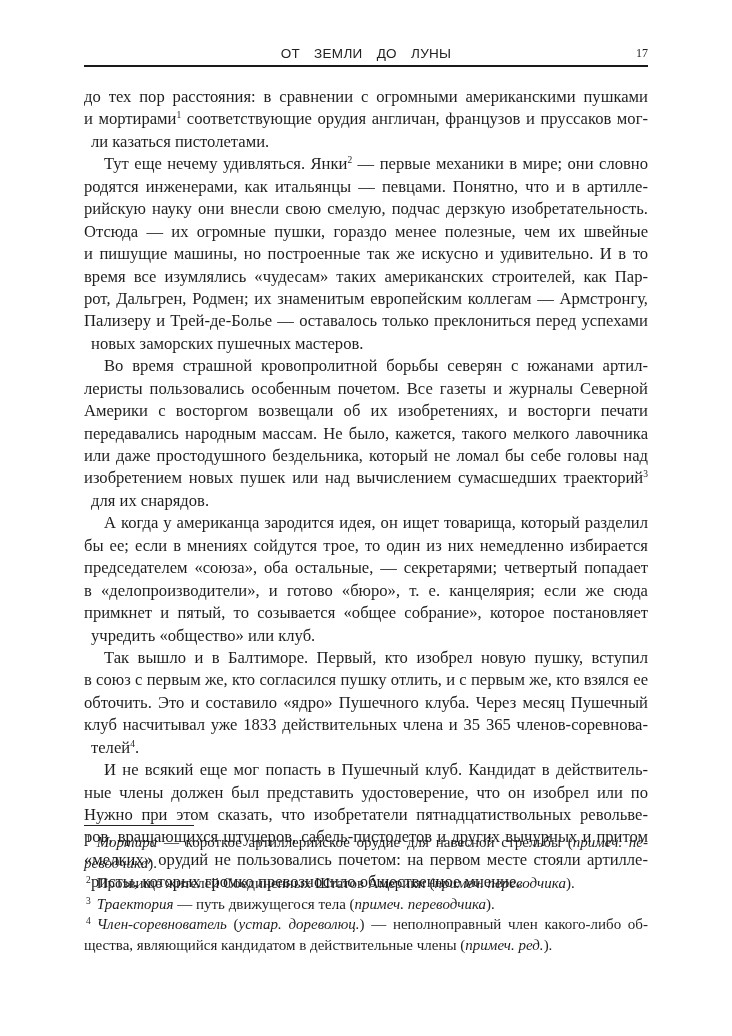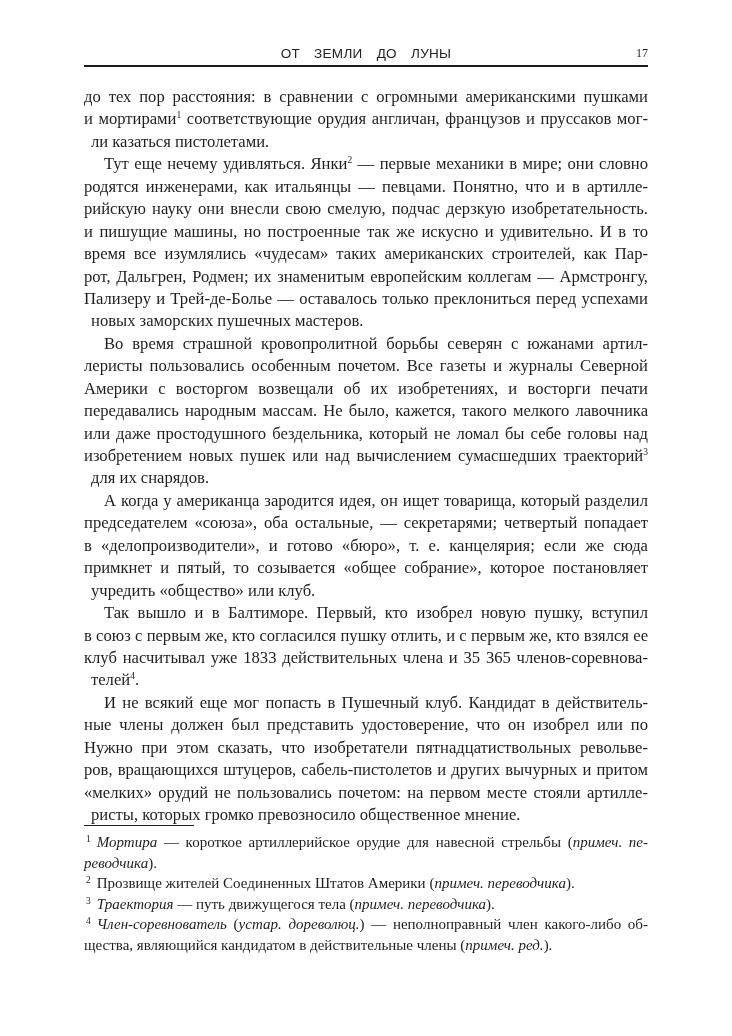--- a/index.html
+++ b/index.html
@@ -31,39 +31,42 @@
   </div>
   <div class="head-rule"></div>
 
   <div class="body-text" id="body-text">
       <span class="ln"><span>до тех пор расстояния: в сравнении с огромными американскими пушками</span></span>
       <span class="ln"><span>и мортирами</span><sup>1</sup><span> соответствующие орудия англичан, французов и пруссаков мог-</span></span>
       <span class="ln last"><span>ли казаться пистолетами.</span></span>
       <span class="ln ind"><span>Тут еще нечему удивляться. Янки</span><sup>2</sup><span> — первые механики в мире; они словно</span></span>
       <span class="ln"><span>родятся инженерами, как итальянцы — певцами. Понятно, что и в артилле-</span></span>
       <span class="ln"><span>рийскую науку они внесли свою смелую, подчас дерзкую изобретательность.</span></span>
+      <span class="ln"><span>Отсюда — их огромные пушки, гораздо менее полезные, чем их швейные</span></span>
       <span class="ln"><span>и пишущие машины, но построенные так же искусно и удивительно. И в то</span></span>
       <span class="ln"><span>время все изумлялись «чудесам» таких американских строителей, как Пар-</span></span>
       <span class="ln"><span>рот, Дальгрен, Родмен; их знаменитым европейским коллегам — Армстронгу,</span></span>
       <span class="ln"><span>Пализеру и Трей-де-Болье — оставалось только преклониться перед успехами</span></span>
       <span class="ln last"><span>новых заморских пушечных мастеров.</span></span>
       <span class="ln ind"><span>Во время страшной кровопролитной борьбы северян с южанами артил-</span></span>
       <span class="ln"><span>леристы пользовались особенным почетом. Все газеты и журналы Северной</span></span>
       <span class="ln"><span>Америки с восторгом возвещали об их изобретениях, и восторги печати</span></span>
       <span class="ln"><span>передавались народным массам. Не было, кажется, такого мелкого лавочника</span></span>
       <span class="ln"><span>или даже простодушного бездельника, который не ломал бы себе головы над</span></span>
       <span class="ln"><span>изобретением новых пушек или над вычислением сумасшедших траекторий</span><sup>3</sup></span>
       <span class="ln last"><span>для их снарядов.</span></span>
       <span class="ln ind"><span>А когда у американца зародится идея, он ищет товарища, который разделил</span></span>
+      <span class="ln"><span>бы ее; если в мнениях сойдутся трое, то один из них немедленно избирается</span></span>
       <span class="ln"><span>председателем «союза», оба остальные, — секретарями; четвертый попадает</span></span>
       <span class="ln"><span>в «делопроизводители», и готово «бюро», т. е. канцелярия; если же сюда</span></span>
       <span class="ln"><span>примкнет и пятый, то созывается «общее собрание», которое постановляет</span></span>
       <span class="ln last"><span>учредить «общество» или клуб.</span></span>
       <span class="ln ind"><span>Так вышло и в Балтиморе. Первый, кто изобрел новую пушку, вступил</span></span>
       <span class="ln"><span>в союз с первым же, кто согласился пушку отлить, и с первым же, кто взялся ее</span></span>
+      <span class="ln"><span>обточить. Это и составило «ядро» Пушечного клуба. Через месяц Пушечный</span></span>
       <span class="ln"><span>клуб насчитывал уже 1833 действительных члена и 35 365 членов-соревнова-</span></span>
       <span class="ln last"><span>телей</span><sup>4</sup><span>.</span></span>
       <span class="ln ind"><span>И не всякий еще мог попасть в Пушечный клуб. Кандидат в действитель-</span></span>
       <span class="ln"><span>ные члены должен был представить удостоверение, что он изобрел или по</span></span>
       <span class="ln"><span>Нужно при этом сказать, что изобретатели пятнадцатиствольных револьве-</span></span>
       <span class="ln"><span>ров, вращающихся штуцеров, сабель-пистолетов и других вычурных и притом</span></span>
       <span class="ln"><span>«мелких» орудий не пользовались почетом: на первом месте стояли артилле-</span></span>
       <span class="ln last"><span>ристы, которых громко превозносило общественное мнение.</span></span>
     </div>
 

